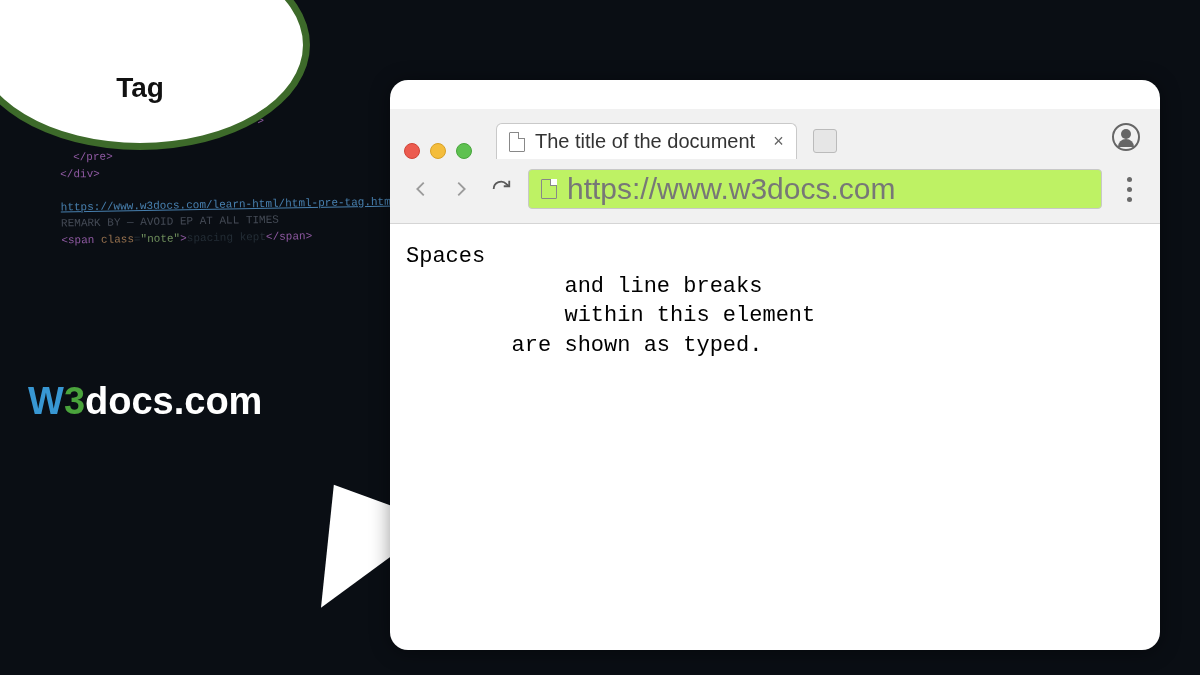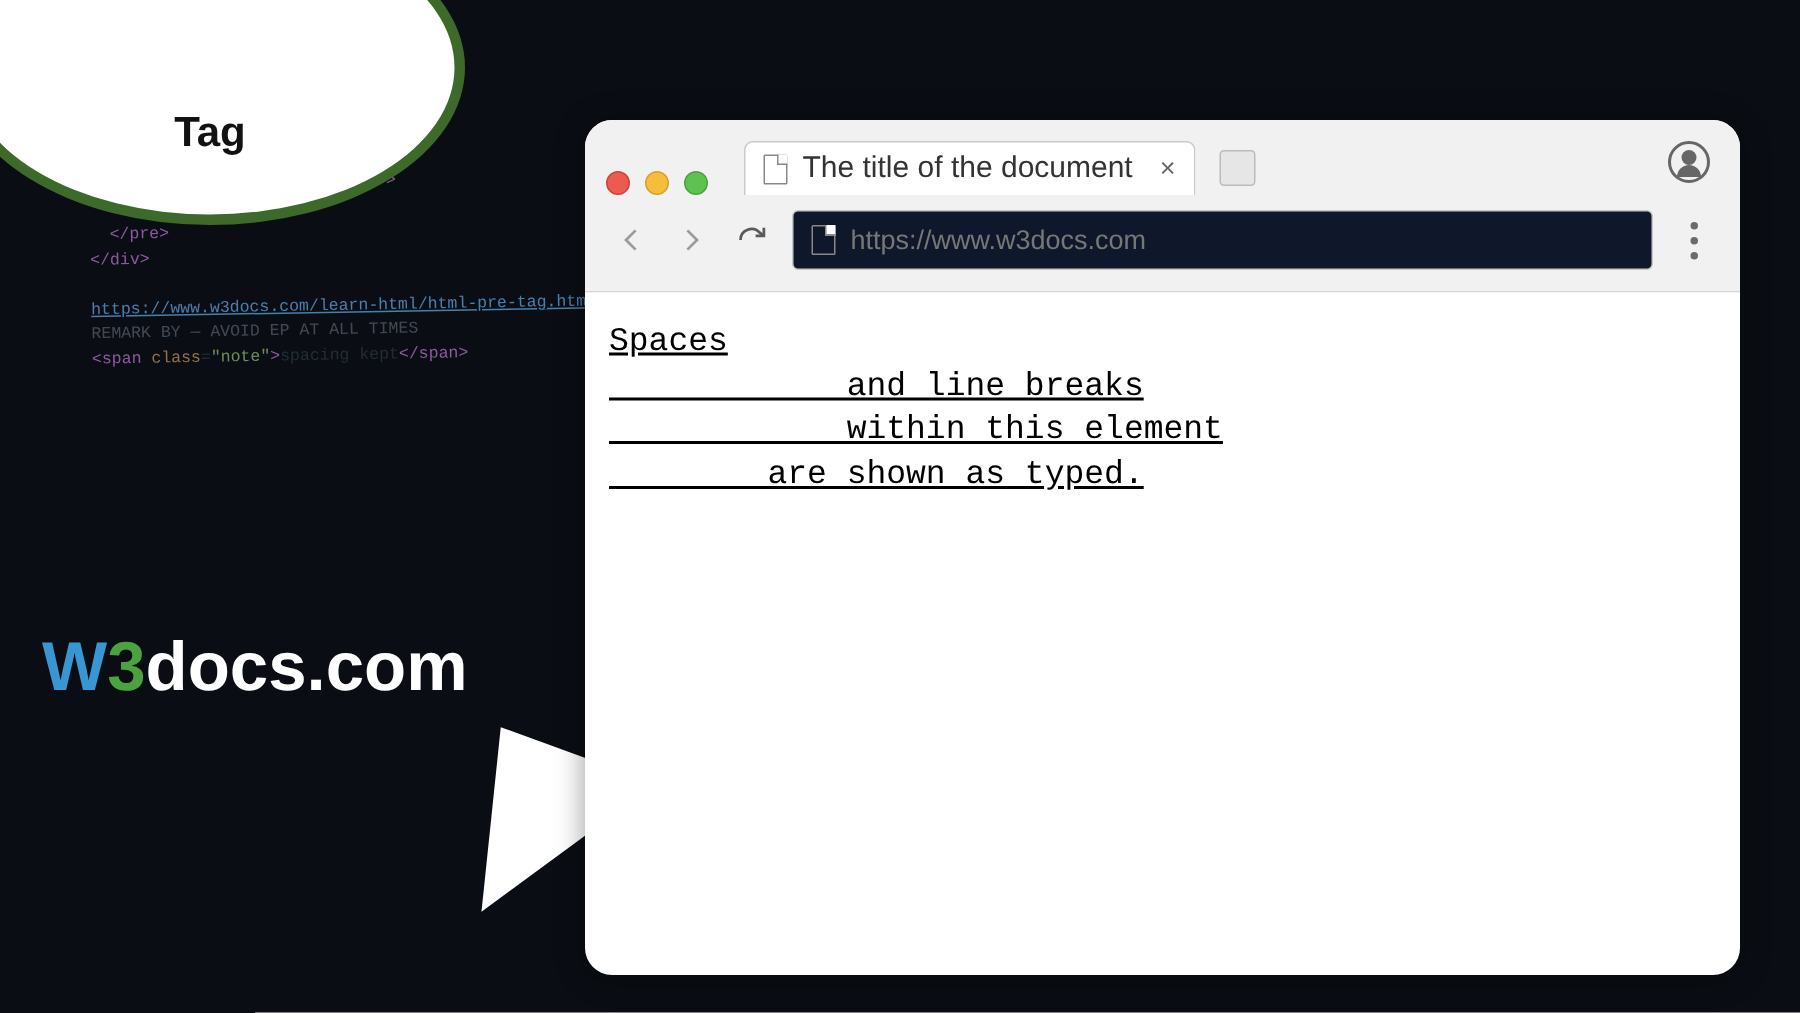--- a/index.html
+++ b/index.html
@@ -49,22 +49,22 @@
     font-size: 28px;
     font-weight: 800;
     color: #111;
     line-height: 1.3;
   }
 
   
   .logo {
     position: absolute;
     left: 28px;
-    top: 417px;
-    font-size: 46px;
+    top: 380px;
+    font-size: 38px;
     font-weight: 700;
     color: #fff;
   }
   .logo .w { color:#3897d3; font-weight:800; }
   .logo .three { color:#4aa33c; font-weight:800; }
   .logo .rest { color:#fff; }
 
   
   .tail {
     position: absolute;
@@ -92,20 +92,21 @@
   .chrome {
     background: #f1f1f1;
     border-bottom: 1px solid #d5d5d5;
   }
   .tabbar {
     display: flex;
     align-items: flex-end;
     height: 50px;
     padding: 0 14px;
     gap: 10px;
+    margin-top: 29px;
   }
   .traffic { display:flex; gap:10px; align-items:center; margin-right:14px; }
   .dot { width:16px; height:16px; border-radius:50%; }
   .dot.red { background:#ec5b4f; border:1px solid #d04437;}
   .dot.yellow { background:#f4bd3c; border:1px solid #d8a127;}
   .dot.green { background:#5ec150; border:1px solid #48a53c;}
   .tab {
     flex: 0 0 auto;
     height: 36px;
     background:#fff;
@@ -138,39 +139,38 @@
     padding:10px 18px 14px;
   }
   .navbtn {
     width:26px;height:26px;display:flex;align-items:center;justify-content:center;color:#9b9b9b;cursor:default;
   }
   .navbtn.enabled{color:#5a5a5a;cursor:pointer;}
   .navbtn svg{width:22px;height:22px;}
   .omnibox {
     flex:1;
     height:40px;
-    background:#0f172a;
+    background:#bef264;
     border:1px solid #c8c8c8;
     border-radius:4px;
     display:flex;
     align-items:center;
     gap:10px;
     padding:0 12px;
-    font-size:18px;
+    font-size:30px;
     color:#777;
   }
   .omnibox .page-icon{width:16px;height:20px;border:1px solid #888;border-radius:1px;position:relative;}
   .omnibox .page-icon::after{content:"";position:absolute;top:-1px;right:-1px;width:6px;height:6px;background:#fff;border-left:1px solid #888;border-bottom:1px solid #888;}
   .menu { width:26px;display:flex;flex-direction:column;gap:5px;align-items:center;cursor:pointer;}
   .menu span{width:5px;height:5px;background:#6a6a6a;border-radius:50%;}
 
   .viewport {
     background:#fff;
     padding: 18px 16px;
-    text-decoration: underline;
   }
   pre.content {
     font-family: "Courier New", Courier, monospace;
     font-size: 22px;
     line-height: 1.35;
     color:#000;
     white-space: pre;
   }
 </style>
 </head>

